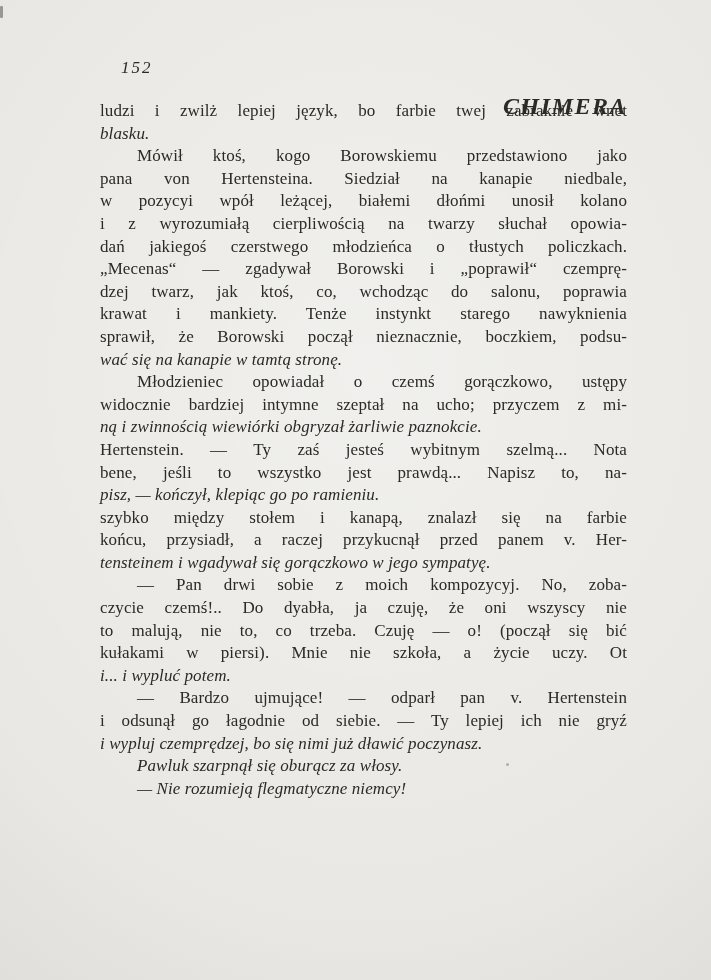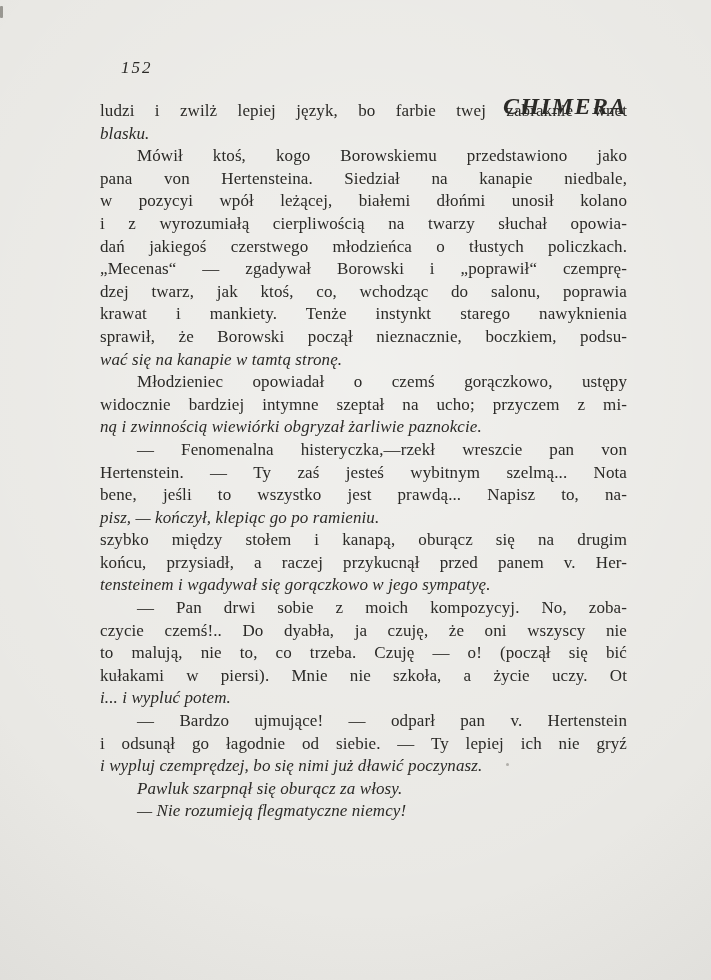--- a/index.html
+++ b/index.html
@@ -102,27 +102,26 @@
         <div class="line">krawat i mankiety. Tenże instynkt starego nawyknienia</div>
         <div class="line">sprawił, że Borowski począł nieznacznie, boczkiem, podsu-</div>
         <div class="line last">wać się na kanapie w tamtą stronę.</div>
       </div>
       <div class="para">
         <div class="line indent">Młodzieniec opowiadał o czemś gorączkowo, ustępy</div>
         <div class="line">widocznie bardziej intymne szeptał na ucho; przyczem z mi-</div>
         <div class="line last">ną i zwinnością wiewiórki obgryzał żarliwie paznokcie.</div>
       </div>
       <div class="para">
-        <div class="line indent">— Fenomenalna histeryczka,—rzekł wreszcie pan von</div>
         <div class="line">Hertenstein. — Ty zaś jesteś wybitnym szelmą... Nota</div>
         <div class="line">bene, jeśli to wszystko jest prawdą... Napisz to, na-</div>
         <div class="line last">pisz, — kończył, klepiąc go po ramieniu.</div>
       </div>
       <div class="para">
-        <div class="line">szybko między stołem i kanapą, oburącz się na drugim</div>
+        <div class="line">szybko między stołem i kanapą, znalazł się na farbie</div>
         <div class="line">końcu, przysiadł, a raczej przykucnął przed panem v. Her-</div>
         <div class="line last">tensteinem i wgadywał się gorączkowo w jego sympatyę.</div>
       </div>
       <div class="para">
         <div class="line indent">— Pan drwi sobie z moich kompozycyj. No, zoba-</div>
         <div class="line">czycie czemś!.. Do dyabła, ja czuję, że oni wszyscy nie</div>
         <div class="line">to malują, nie to, co trzeba. Czuję — o! (począł się bić</div>
         <div class="line">kułakami w piersi). Mnie nie szkoła, a życie uczy. Ot</div>
         <div class="line last">i... i wypluć potem.</div>
       </div>

